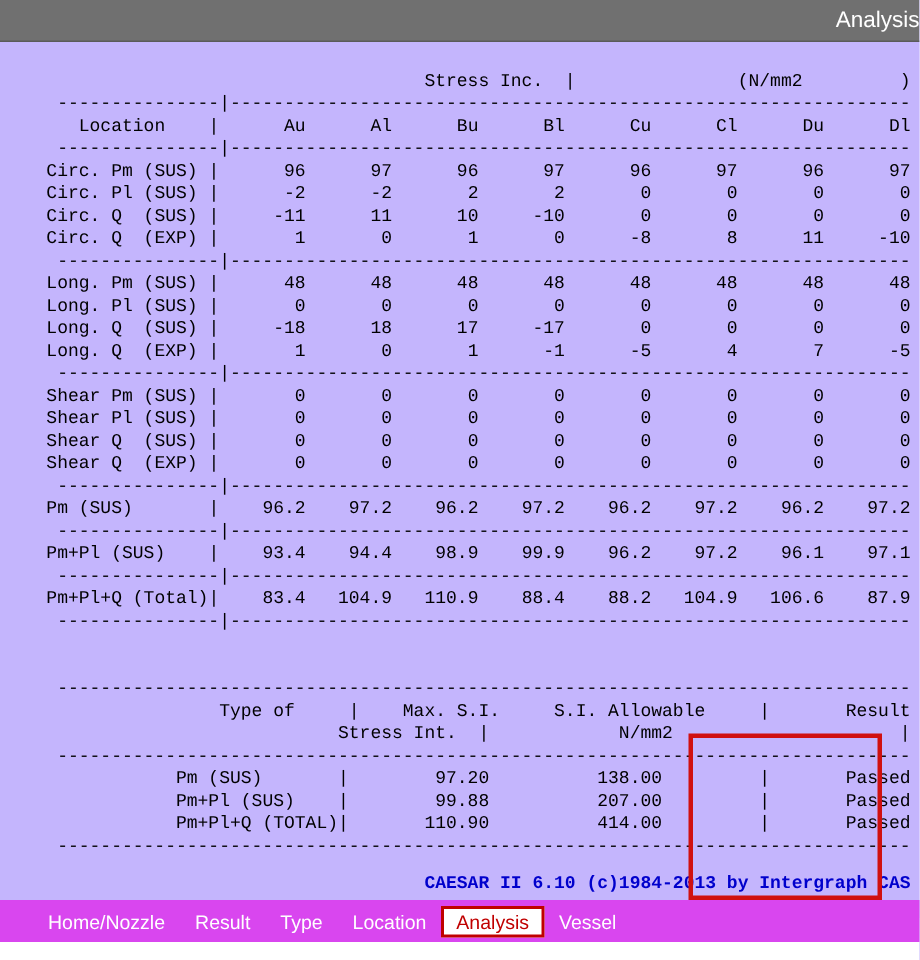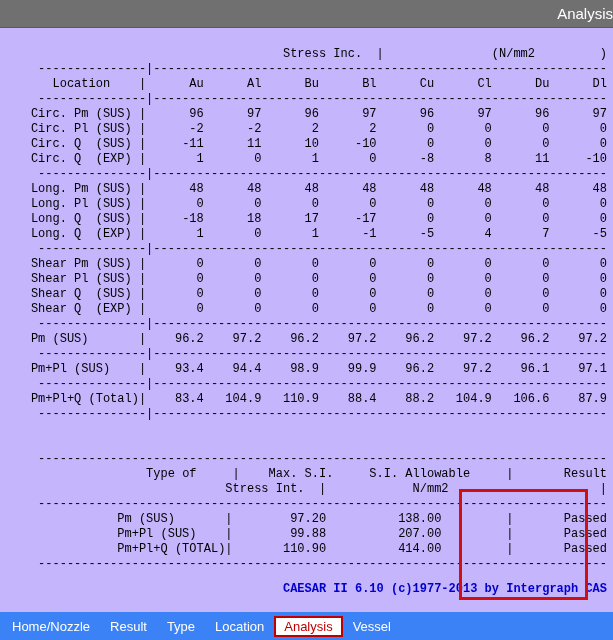--- a/index.html
+++ b/index.html
@@ -37,27 +37,27 @@
     color: #0000cc;
     font-family: "Courier New", monospace;
     font-size: 12px;
     font-weight: bold;
     white-space: pre;
     margin-top: 10px;
   }
   .bottombar {
     position: absolute;
     left: 0;
-    bottom: 0;
+    bottom: 12px;
     width: 613px;
-    background: #3b82f6;
+    background: #d946ef;
     height: 28px;
     display: flex;
     align-items: center;
-    padding-left: 2px;
+    padding-left: 22px;
     font-size: 13px;
     color: #ffffff;
   }
   .bottombar .item {
     padding: 3px 10px;
     cursor: pointer;
   }
   .bottombar .item.active {
     background: #ffffff;
     color: #c00000;
@@ -106,21 +106,21 @@
 <span class="row"> </span>
 <span class="row"> </span>
 <span class="sep">-------------------------------------------------------------------------------</span>
 <span class="row">   Type of     |    Max. S.I.     S.I. Allowable     |       Result</span>
 <span class="row">  Stress Int.  |            N/mm2                     |</span>
 <span class="sep">-------------------------------------------------------------------------------</span>
 <span class="row">Pm (SUS)       |        97.20          138.00         |       Passed</span>
 <span class="row">Pm+Pl (SUS)    |        99.88          207.00         |       Passed</span>
 <span class="row">Pm+Pl+Q (TOTAL)|       110.90          414.00         |       Passed</span>
 <span class="sep">-------------------------------------------------------------------------------</span>
-<div class="footer-line">CAESAR II 6.10 (c)1977-2013 by Intergraph CAS</div>
+<div class="footer-line">CAESAR II 6.10 (c)1984-2013 by Intergraph CAS</div>
 </div>
 
 <div class="highlight-box" style="left:459px; top:489px; width:129px; height:111px;"></div>
 
 <div class="bottombar">
   <div class="item">Home/Nozzle</div>
   <div class="item">Result</div>
   <div class="item">Type</div>
   <div class="item">Location</div>
   <div class="item active">Analysis</div>

